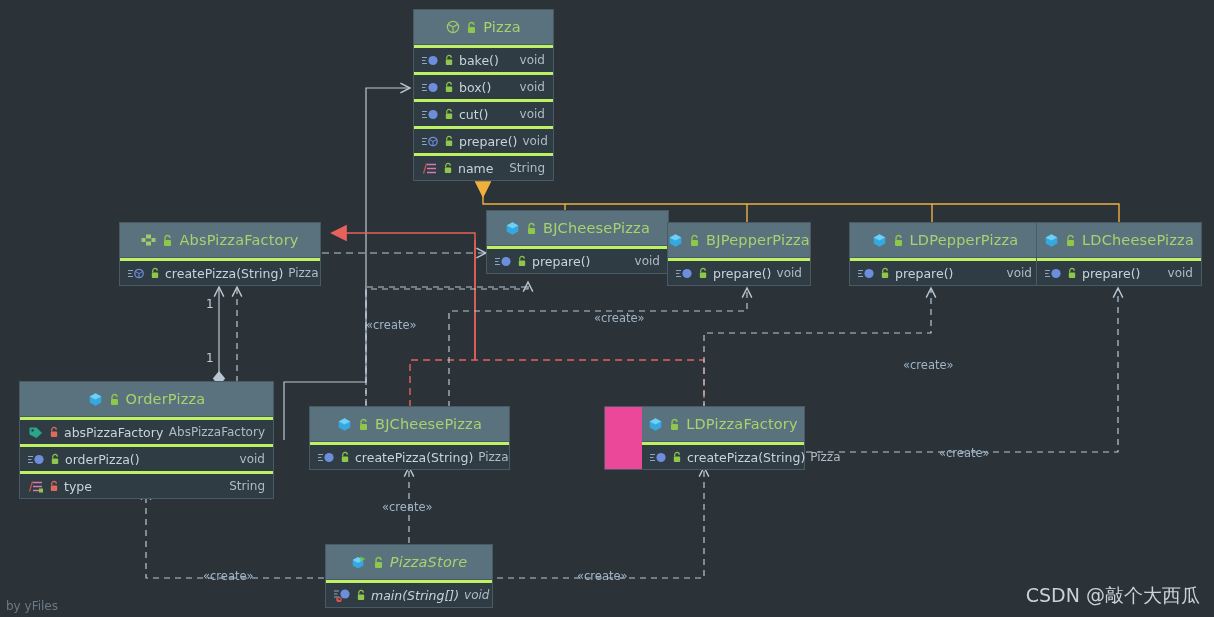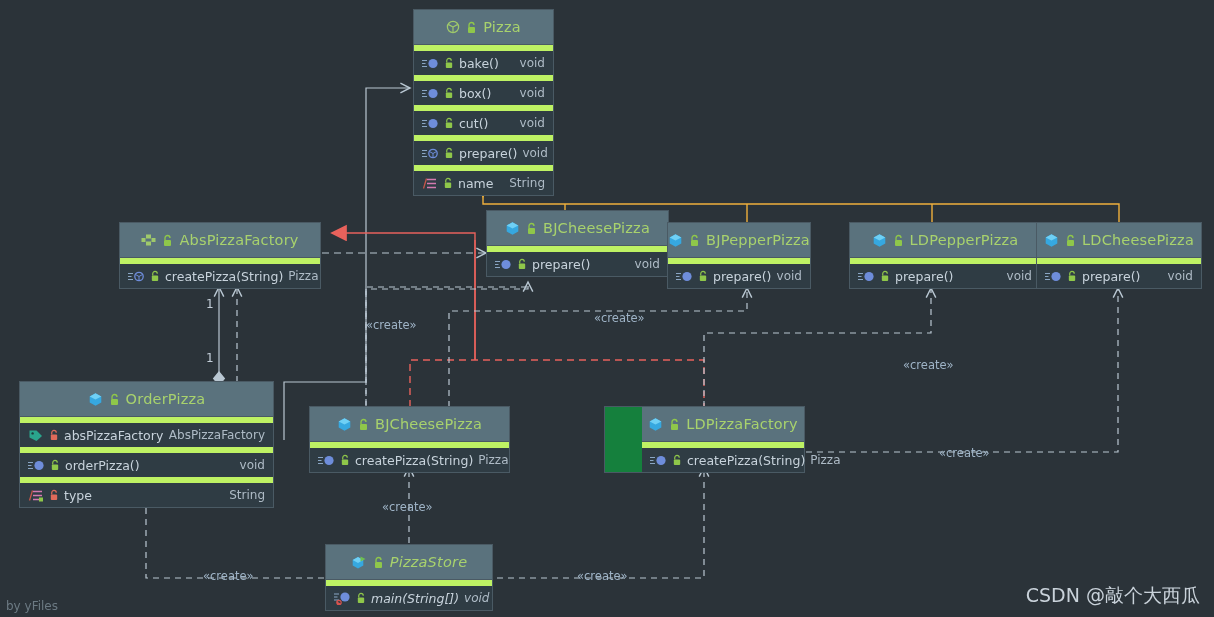--- a/index.html
+++ b/index.html
@@ -4,29 +4,29 @@
 <style>
   html,body{margin:0;padding:0;background:#2b3339;}
   body{
     width:1214px;height:617px;position:relative;overflow:hidden;
     font-family:"DejaVu Sans","Liberation Sans",sans-serif;
     background:#2b3339;
   }
   #canvas{position:absolute;inset:0;width:1214px;height:617px;}
   svg.edges{position:absolute;left:0;top:0;width:1214px;height:617px;pointer-events:none;}
 
-  .uml{position:absolute;box-sizing:border-box;border:1px solid #4a5a64;background:#15803d;}
+  .uml{position:absolute;box-sizing:border-box;border:1px solid #4a5a64;background:#ec4899;}
   .uml .hdr{
     background:#5a727d;height:34px;display:flex;align-items:center;justify-content:center;
     gap:6px;border-bottom:1px solid #4a5a64;padding:0 10px;
   }
   .uml .hdr .tname{color:#a8d26d;font-size:14.5px;white-space:nowrap;letter-spacing:.2px;}
   .uml .row{
     height:24px;display:flex;align-items:center;gap:5px;padding:0 8px;
-    border-top:6px solid #bef264;background:#2f3c44;
+    border-top:3px solid #bef264;background:#2f3c44;
   }
   .uml .row:first-of-type{border-top:none;}
   .uml .row .mname{color:#c8d3dc;font-size:12.5px;white-space:nowrap;}
   .uml .row .mtype{color:#aebbc6;font-size:12px;margin-left:auto;white-space:nowrap;}
   .ico{display:inline-block;flex:0 0 auto;line-height:0;}
 
   .lbl{position:absolute;color:#9fb4c7;font-size:11.5px;white-space:nowrap;}
   .mult{position:absolute;color:#c3ced8;font-size:12px;}
   .wm-yfiles{position:absolute;left:6px;bottom:4px;color:#6c7a83;font-size:12px;}
   .wm-csdn{position:absolute;right:14px;bottom:8px;color:#c9d2da;font-size:19px;}

